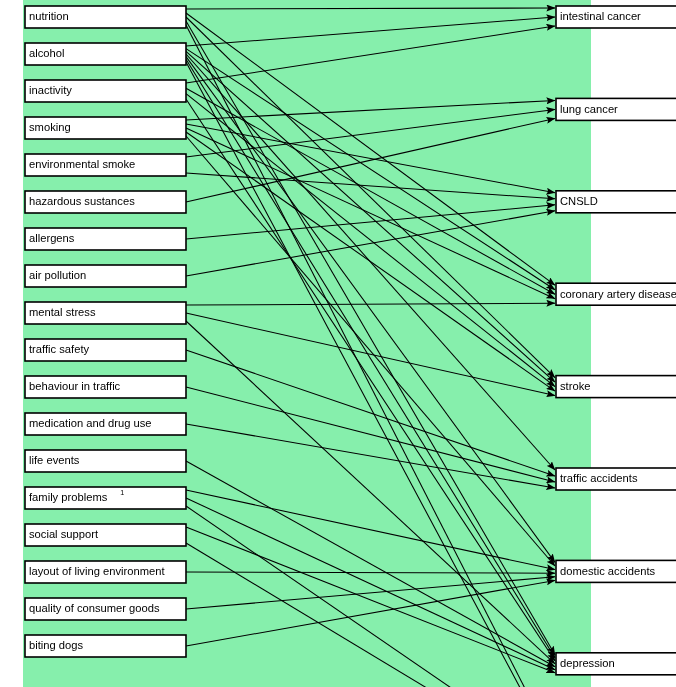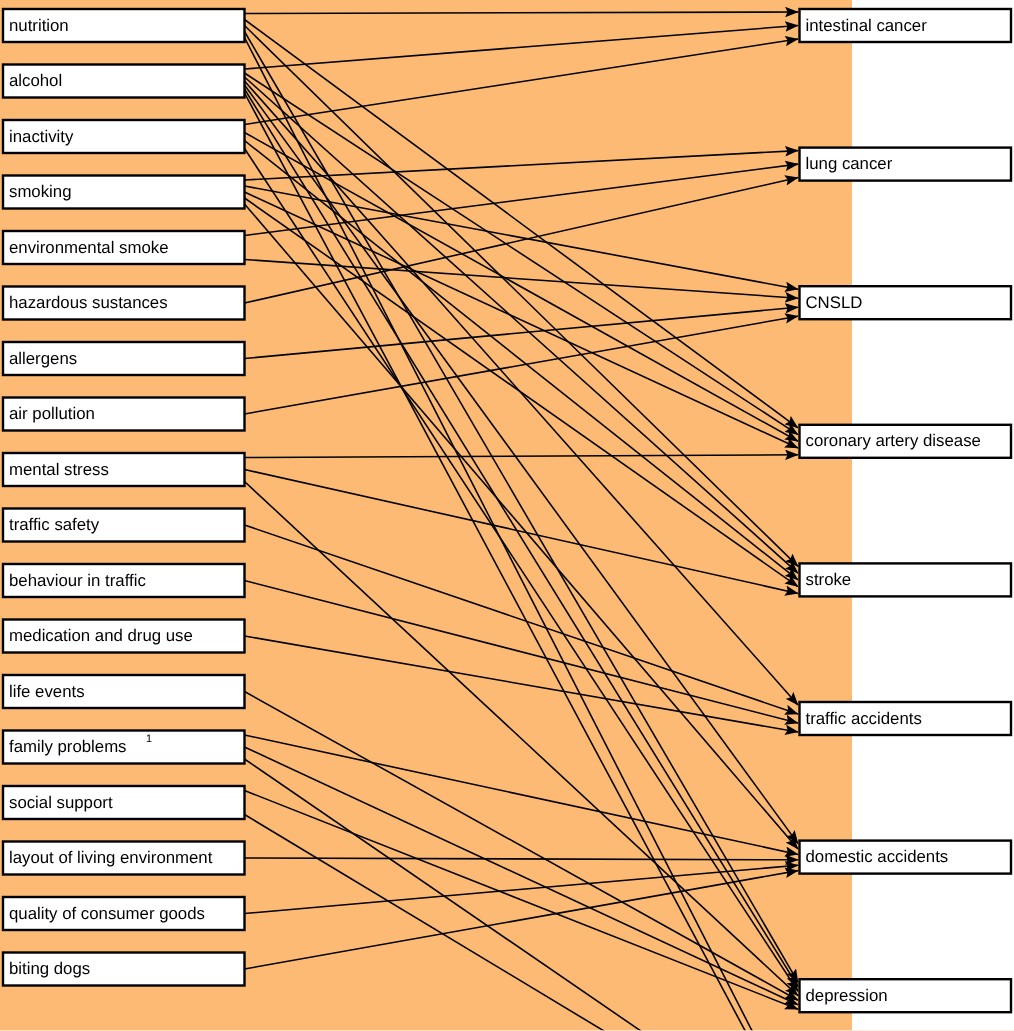--- a/index.html
+++ b/index.html
@@ -2,21 +2,21 @@
 <html><head>
 <meta charset="utf-8">
 <title>Determinants and health outcomes diagram</title>
 <style>
   html,body{margin:0;padding:0;background:#ffffff;}
   body{
     width:676px;height:687px;overflow:hidden;
     font-family:"Liberation Sans", sans-serif;
     -webkit-font-smoothing:antialiased;
   }
-  #diagram-root{position:relative;width:568px;height:687px;background:#fdba74;}
+  #diagram-root{position:relative;width:568px;height:687px;background:#86efac;margin-left:23px;}
   svg#graph{display:block;width:676px;height:687px;}
   .node-box{fill:#ffffff;stroke:#000000;stroke-width:1.6;}
   .node-label{
     font-family:"Liberation Sans", sans-serif;
     font-size:11.2px;
     fill:#000000;
     dominant-baseline:middle;
   }
   .node-sup{
     font-family:"Liberation Sans", sans-serif;

